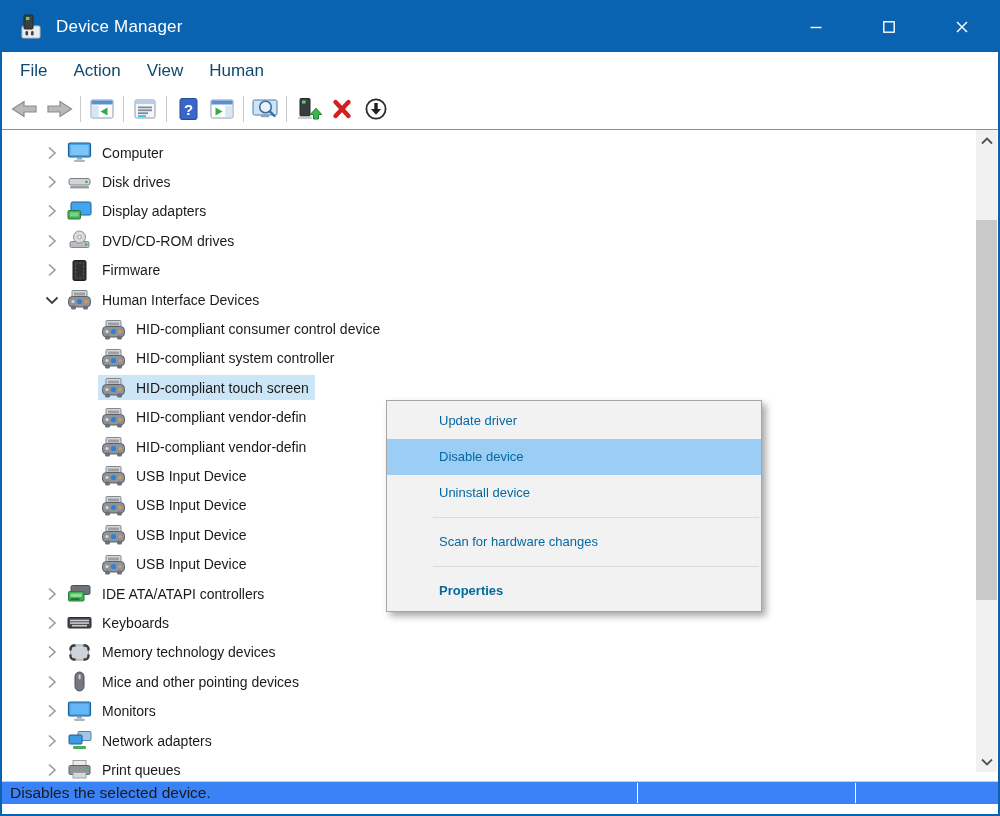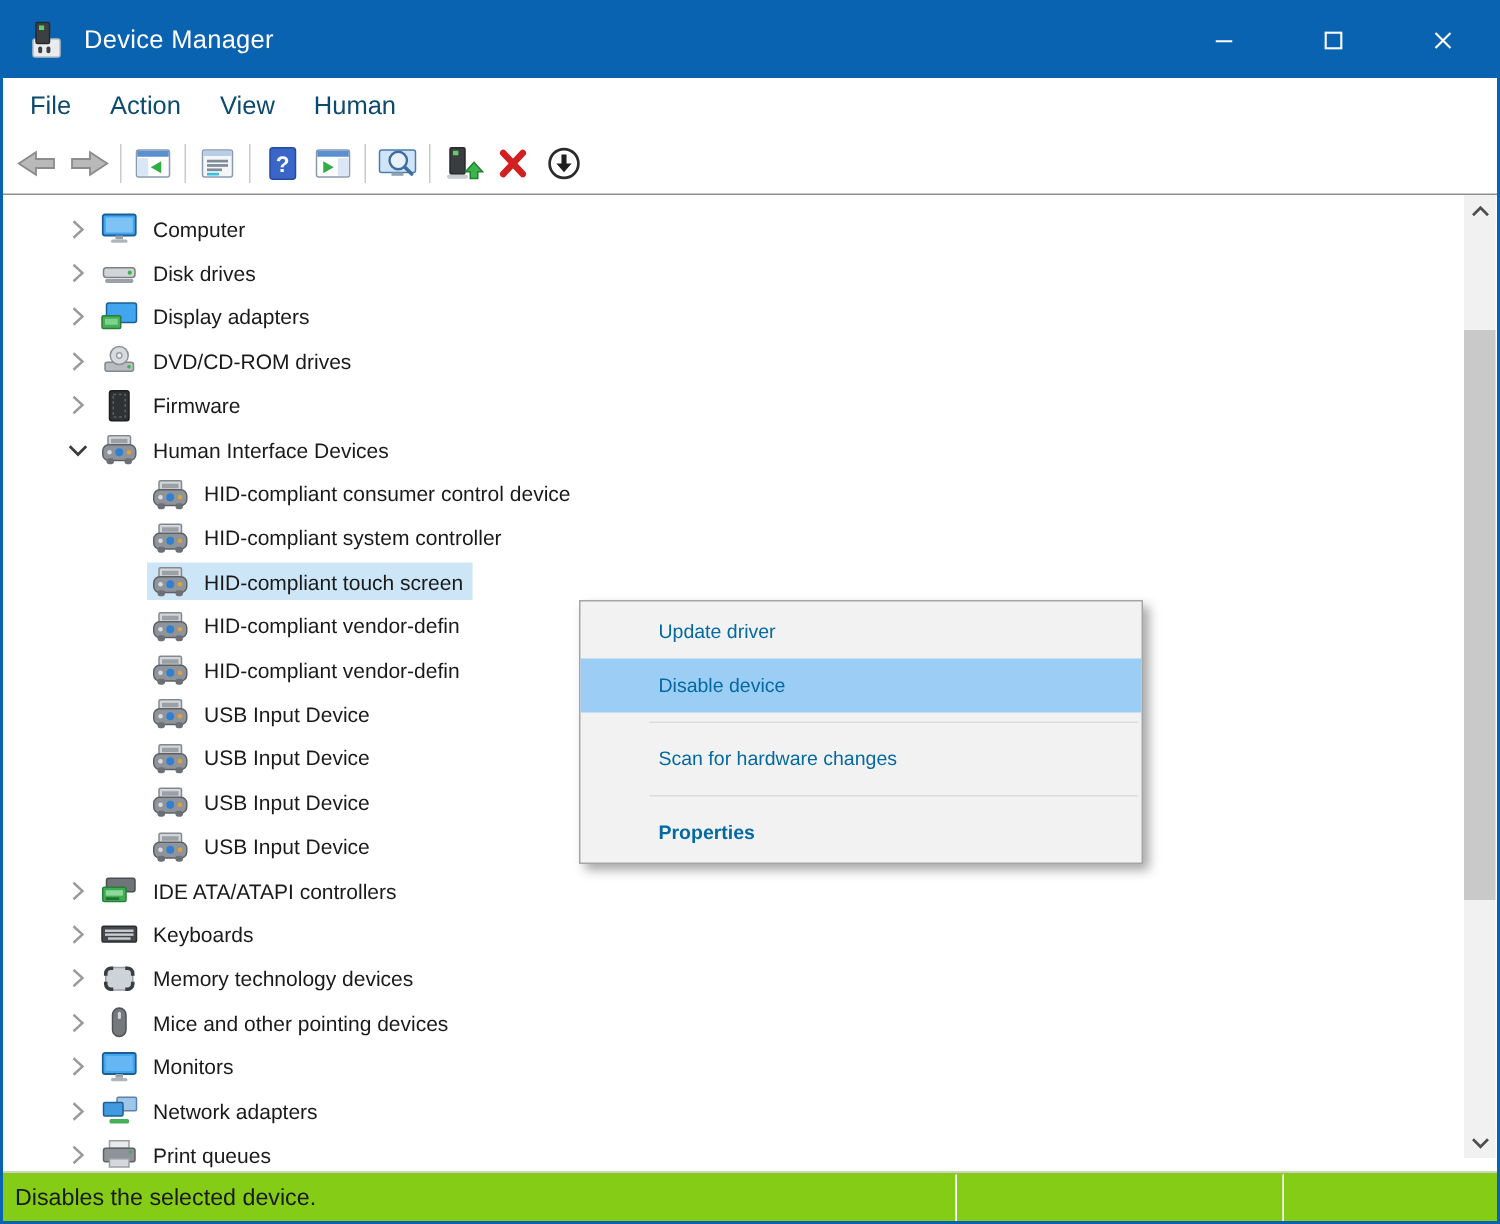--- a/index.html
+++ b/index.html
@@ -50,21 +50,21 @@
     position:absolute;left:384px;top:270px;width:376px;z-index:10;
     background:#f2f2f2;border:1px solid #a6a6a6;padding:2px 0;
     box-shadow:4px 4px 7px rgba(0,0,0,.35);
   }
   .ctx-item{height:36px;line-height:36px;padding-left:52px;font-size:13px;color:#0369a1;white-space:nowrap;}
   .ctx-item.hl{background:#9bcdf5;}
   .ctx-item.bold{font-weight:bold;}
   .menu-sep{border-top:1px solid #dcdcdc;margin:6px 2px 6px 46px;height:0;}
 
   
-  .statusbar{position:relative;height:35px;background:#84cc16;border-top:1px solid #d0d0d0;
+  .statusbar{position:relative;height:23px;background:#3b82f6;border-top:1px solid #d0d0d0;
              display:flex;align-items:center;padding-left:8px;}
   .status-text{font-size:15.5px;color:#1a1a1a;}
   .sb-div{position:absolute;top:1px;bottom:1px;width:1px;background:#dadada;border-left:1px solid #fdfdfd;}
 </style>
 </head>
 <body>
 
 <div class="window">
 
   <div class="titlebar">
@@ -638,20 +638,21 @@
       <div class="scroll-btn down">
         <svg width="12" height="8" viewBox="0 0 12 8">
             <polyline points="1,1.5 6,6.5 11,1.5" fill="none" stroke="#505050" stroke-width="1.8"></polyline>
           </svg>
       </div>
     </div>
 
     <div class="context-menu" id="ctxmenu">
         <div class="ctx-item">Update driver</div>
         <div class="ctx-item hl">Disable device</div>
+        <div class="ctx-item">Uninstall device</div>
         <div class="menu-sep"></div>
         <div class="ctx-item">Scan for hardware changes</div>
         <div class="menu-sep"></div>
         <div class="ctx-item bold">Properties</div>
       </div>
   </div>
 
   <div class="statusbar">
     <span class="status-text">Disables the selected device.</span>
     <div class="sb-div" style="left:635px"></div>

